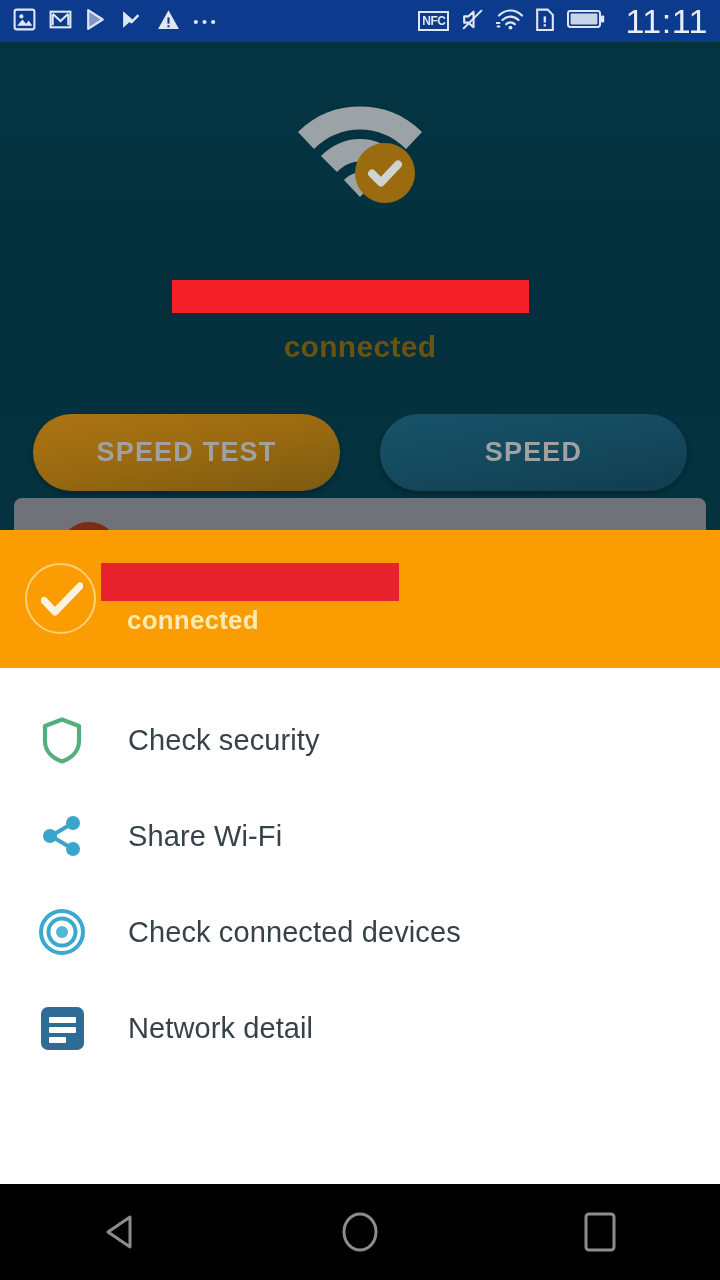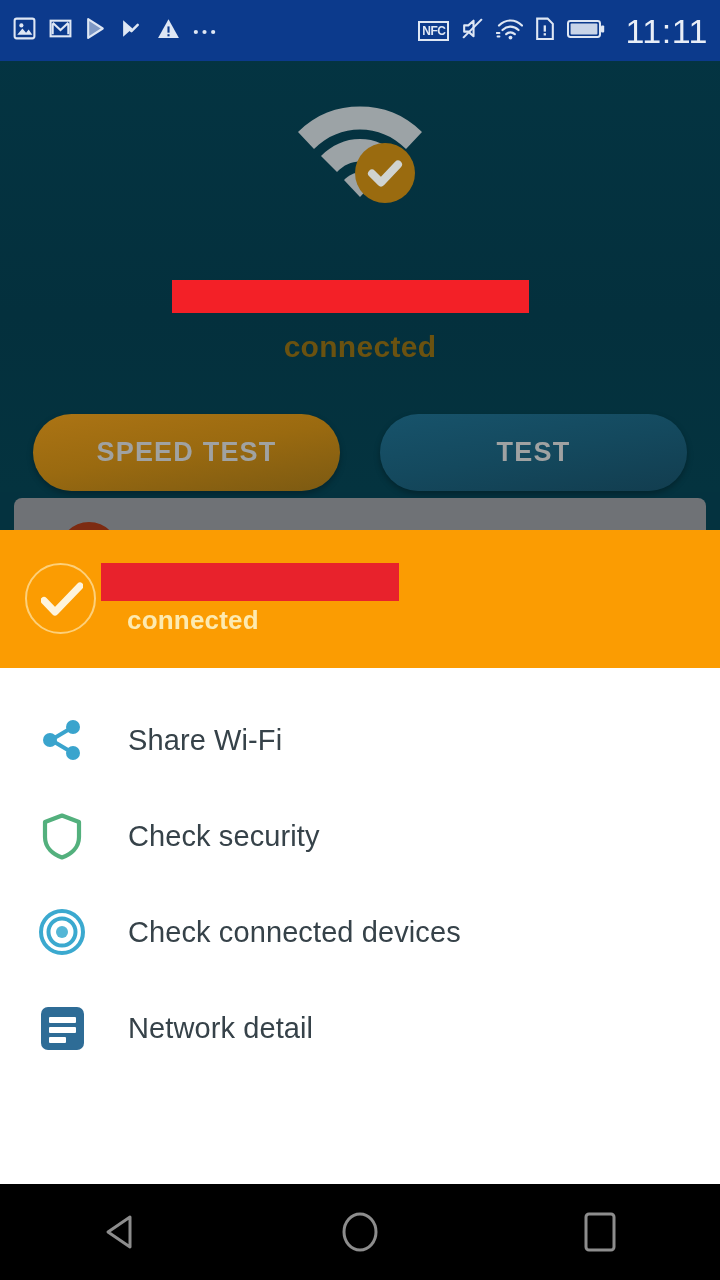--- a/index.html
+++ b/index.html
@@ -12,21 +12,21 @@
   #screen {
     position: relative;
     width: 720px; height: 1280px;
     background: #04323f;
     overflow: hidden;
   }
 
   
   #status-bar {
     position: absolute; top: 0; left: 0;
-    width: 720px; height: 61px;
+    width: 720px; height: 42px;
     background: #0c3a8c;
     display: flex; align-items: center;
     padding: 0 12px;
     z-index: 60;
   }
   .sb-left { display: flex; align-items: center; gap: 11px; }
   .sb-right { display: flex; align-items: center; gap: 11px; margin-left: auto; }
   .sb-ico { display: block; }
   #status-time {
     color: #e9eef7; font-size: 34px; letter-spacing: 0.5px;
@@ -278,66 +278,66 @@
         <path d="M82 68.5l9 9 17-18" fill="none" stroke="#cfd3d1" stroke-width="8" stroke-linecap="round" stroke-linejoin="round"></path>
       </svg>
     </span>
 
     <div id="ssid-redaction-hero"></div>
 
     <div id="hero-status-text">connected</div>
 
     <div id="hero-buttons">
       <button class="hero-btn" id="btn-speed-test">SPEED TEST</button>
-      <button class="hero-btn" id="btn-more">TEST</button>
+      <button class="hero-btn" id="btn-more">SPEED</button>
     </div>
   </div>
 
   <div id="card-peek">
     <div id="card-peek-circle"></div>
   </div>
 
   <div id="sheet-header"></div>
 
   <span id="sheet-check-circle">
     <svg width="42" height="36" viewBox="0 0 42 36">
       <path d="M3 18.5L14 30 39 4" fill="none" stroke="#fef4dd" stroke-width="7" stroke-linecap="round" stroke-linejoin="round"></path>
     </svg>
   </span>
 
   <div id="ssid-redaction-sheet"></div>
 
   <div id="sheet-status-text">connected</div>
 
   <div id="menu-list">
+
+    <div class="menu-row">
+      <span class="menu-ico">
+        <svg width="42" height="48" viewBox="0 0 42 48">
+          <path d="M21 3.5L38 10v15c0 11-8.5 17.5-17 20.5C12.5 42.5 4 36 4 25V10z" fill="none" stroke="#53b07d" stroke-width="4.2" stroke-linejoin="round"></path>
+        </svg>
+      </span>
+      <span class="menu-label">Check security</span>
+    </div>
 
     <div class="menu-row">
       <span class="menu-ico">
         <svg width="46" height="46" viewBox="0 0 46 46">
           <line x1="12" y1="23" x2="34" y2="10" stroke="#3aa4cd" stroke-width="4"></line>
           <line x1="12" y1="23" x2="34" y2="36" stroke="#3aa4cd" stroke-width="4"></line>
           <circle cx="34" cy="10" r="7" fill="#3aa4cd"></circle>
           <circle cx="11" cy="23" r="7" fill="#3aa4cd"></circle>
           <circle cx="34" cy="36" r="7" fill="#3aa4cd"></circle>
         </svg>
       </span>
       <span class="menu-label">Share Wi-Fi</span>
     </div>
 
     <div class="menu-row">
       <span class="menu-ico">
-        <svg width="42" height="48" viewBox="0 0 42 48">
-          <path d="M21 3.5L38 10v15c0 11-8.5 17.5-17 20.5C12.5 42.5 4 36 4 25V10z" fill="none" stroke="#53b07d" stroke-width="4.2" stroke-linejoin="round"></path>
-        </svg>
-      </span>
-      <span class="menu-label">Check security</span>
-    </div>
-
-    <div class="menu-row">
-      <span class="menu-ico">
         <svg width="48" height="48" viewBox="0 0 48 48">
           <circle cx="24" cy="24" r="21" fill="none" stroke="#3ba9cf" stroke-width="4"></circle>
           <circle cx="24" cy="24" r="13.5" fill="none" stroke="#3ba9cf" stroke-width="4"></circle>
           <circle cx="24" cy="24" r="6" fill="#54b6d6"></circle>
         </svg>
       </span>
       <span class="menu-label">Check connected devices</span>
     </div>
 
     <div class="menu-row">

